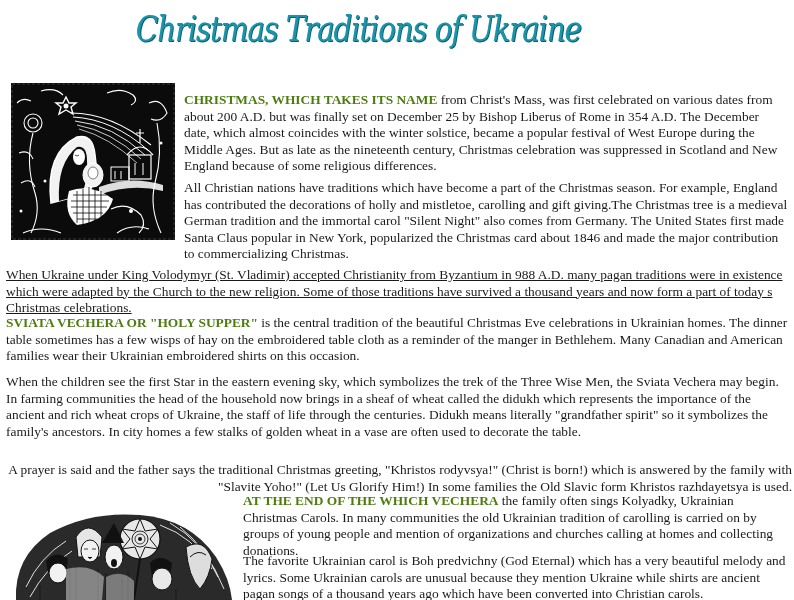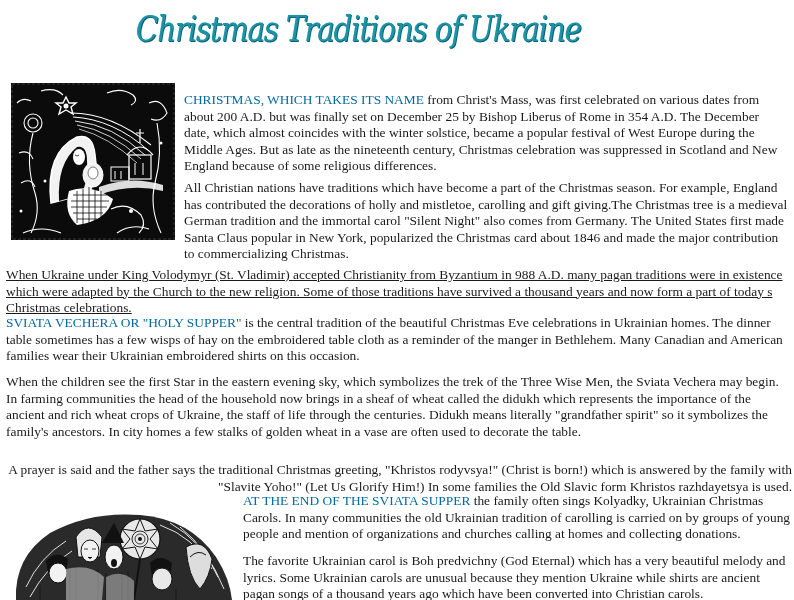--- a/index.html
+++ b/index.html
@@ -36,22 +36,22 @@
       transform-origin: center;
       color: #1e93a8;
       text-shadow: 1px 1px 0 #0c5f6e, 0 0 1px #6fd3e0;
       font-weight: normal;
     }
     .p {
       position: absolute;
       margin: 0;
     }
     .lead {
-      color: #0369a1;
-      font-weight: normal;
+      color: #4d7c0f;
+      font-weight: bold;
     }
     .img-nativity {
       position: absolute;
       left: 11px;
       top: 83px;
       width: 164px;
       height: 157px;
       background: #0b0b0b;
       overflow: hidden;
     }
@@ -215,18 +215,18 @@
         <line x1="166" y1="92" x2="166" y2="103"></line>
         <line x1="30" y1="88" x2="30" y2="103"></line>
       </g>
       <path d="M56 72 Q80 66 94 80 L92 103 L56 103 Z" fill="#cfcfcf" opacity="0.55"></path>
       <path d="M96 80 Q112 72 124 84 L124 103 L96 103 Z" fill="#bdbdbd" opacity="0.55"></path>
     </g>
   </svg>
 </div>
 
 <p class="p" style="left:243px; top:493px; width:548px;">
-  <span class="lead">AT THE END OF THE SVIATA SUPPER</span><span> the family often sings Kolyadky, Ukrainian Christmas Carols. In many communities the old Ukrainian tradition of carolling is carried on by groups of young people and mention of organizations and churches calling at homes and collecting donations.</span>
+  <span class="lead">AT THE END OF THE WHICH VECHERA</span><span> the family often sings Kolyadky, Ukrainian Christmas Carols. In many communities the old Ukrainian tradition of carolling is carried on by groups of young people and mention of organizations and churches calling at homes and collecting donations.</span>
 </p>
 
 <p class="p" style="left:243px; top:553px; width:548px;">
   <span>The favorite Ukrainian carol is Boh predvichny (God Eternal) which has a very beautiful melody and lyrics. Some Ukrainian carols are unusual because they mention Ukraine while shirts are ancient pagan songs of a thousand years ago which have been converted into Christian carols.</span>
 </p>
 
 </body></html>

